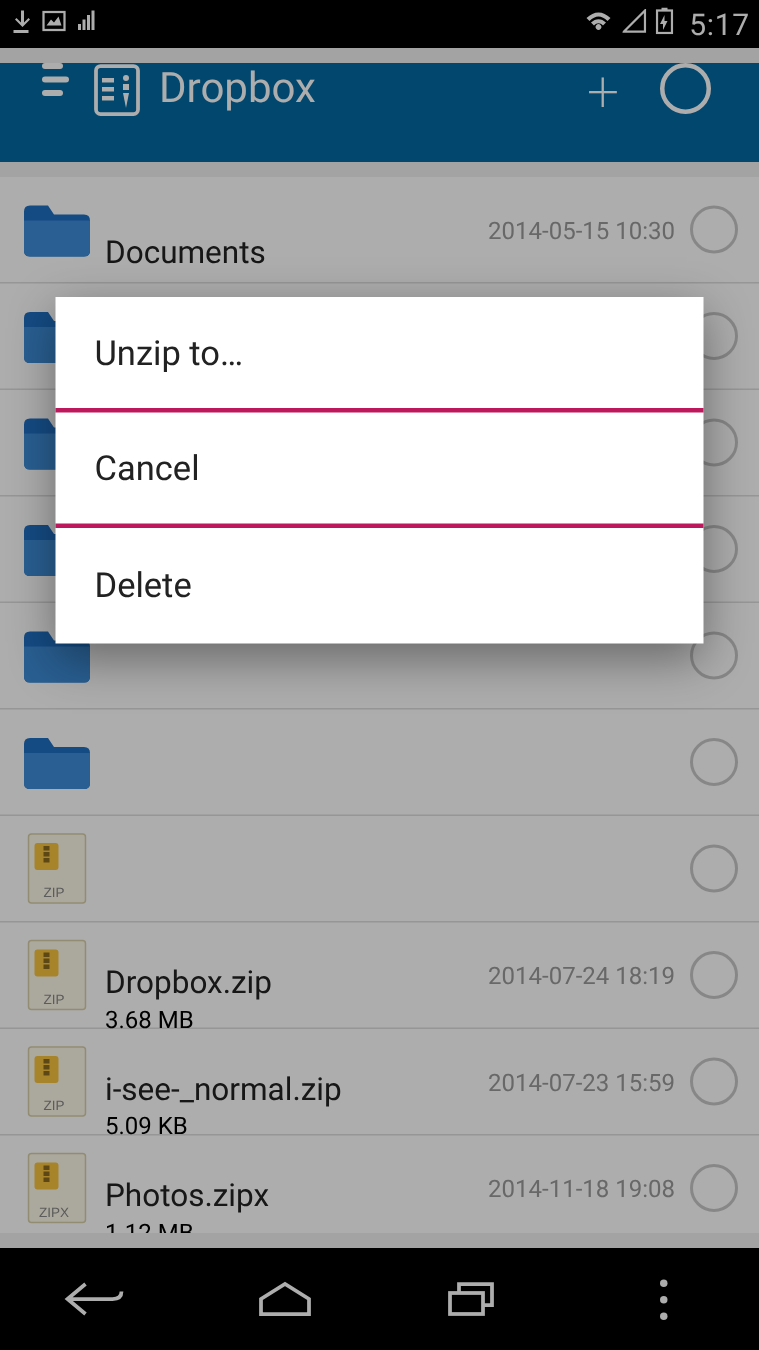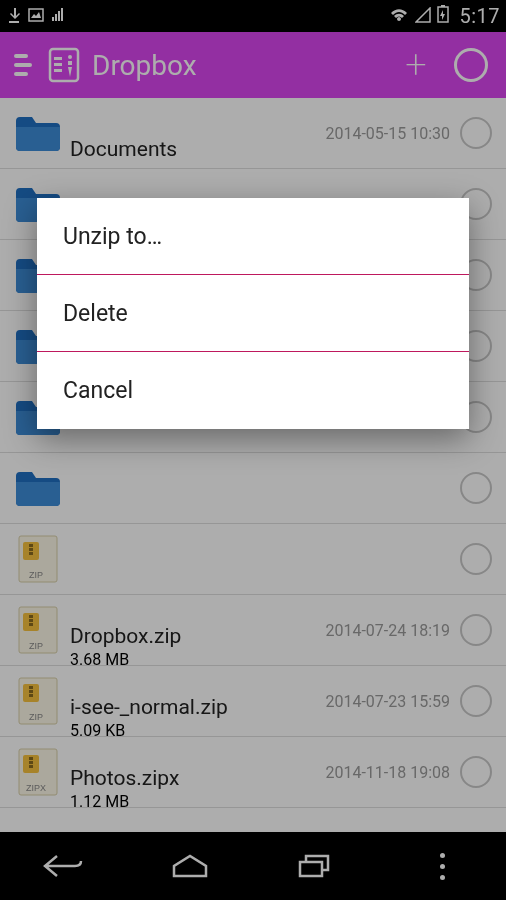--- a/index.html
+++ b/index.html
@@ -1,27 +1,27 @@
 <!DOCTYPE html>
 <html><head>
 <meta charset="utf-8">
 <style>
   * { box-sizing: border-box; margin: 0; padding: 0; }
   html, body { width: 506px; height: 900px; font-family: Roboto, Arial, sans-serif; overflow: hidden; background: #000; }
-  .screen { width: 506px; height: 900px; background: #f0f0f0; display: flex; flex-direction: column; position: relative; }
+  .screen { width: 506px; height: 900px; background: #f0f0f0; display: flex; flex-direction: column; position: relative; gap: 10px; }
 
   
   .statusbar { height: 32px; background: #000; color: #fff; display: flex; align-items: center; padding: 0 6px; font-size: 18px; }
   .statusbar .left { display: flex; gap: 6px; align-items: center; }
   .statusbar .spacer { flex: 1; }
   .statusbar .right { display: flex; gap: 6px; align-items: center; }
   .statusbar .time { font-weight: 400; margin-left: 4px; font-size: 20px; letter-spacing: 0.5px; }
 
   
-  .appbar { height: 66px; background: #d946ef; color: #fff; display: flex; align-items: center; padding: 0 14px; }
+  .appbar { height: 66px; background: #0369a1; color: #fff; display: flex; align-items: flex-start; padding: 0 28px; }
   .appbar .menu-icon { display: flex; flex-direction: column; justify-content: center; gap: 5px; width: 22px; margin-right: 10px; }
   .appbar .menu-icon span { height: 4px; background: #fff; border-radius: 2px; }
   .appbar .menu-icon span:nth-child(1) { width: 14px; }
   .appbar .menu-icon span:nth-child(2) { width: 18px; }
   .appbar .menu-icon span:nth-child(3) { width: 14px; }
   .appbar .winzip-icon { width: 36px; height: 36px; margin-right: 10px; display: flex; align-items: center; justify-content: center; }
   .appbar .title { font-size: 28px; font-weight: 400; flex: 1; }
   .appbar .plus { width: 40px; height: 40px; display: flex; align-items: center; justify-content: center; font-size: 38px; font-weight: 200; margin-right: 18px; }
   .appbar .circle { width: 34px; height: 34px; border: 3px solid #fff; border-radius: 50%; margin-right: 4px; }
 
@@ -36,21 +36,21 @@
   .file-row .select { width: 32px; height: 32px; border: 2px solid #c8c8c8; border-radius: 50%; flex-shrink: 0; }
 
   
   .folder-svg { width: 48px; height: 40px; }
   
   .zip-svg { width: 42px; height: 50px; }
 
   
   .overlay { position: absolute; inset: 0; background: rgba(0,0,0,0.32); display: flex; align-items: flex-start; justify-content: center; padding-top: 198px; }
   .dialog { width: 432px; background: #fff; box-shadow: 0 10px 30px rgba(0,0,0,0.4); }
-  .dialog-item { height: 77px; display: flex; align-items: center; padding: 0 26px; font-size: 23px; color: #222; border-bottom: 1px solid #be185d; }
+  .dialog-item { height: 77px; display: flex; align-items: center; padding: 0 26px; font-size: 23px; color: #222; border-bottom: 3px solid #be185d; }
   .dialog-item:last-child { border-bottom: none; }
 
   
   .navbar { height: 68px; background: #000; display: flex; align-items: center; justify-content: space-around; color: #fff; }
   .navbar .nav-btn { width: 84px; height: 40px; display: flex; align-items: center; justify-content: center; }
   .navbar .dots { display: flex; flex-direction: column; gap: 6px; align-items: center; }
   .navbar .dots span { width: 5px; height: 5px; background: #fff; border-radius: 50%; }
 </style>
 </head>
 <body>
@@ -279,22 +279,22 @@
       <div class="size">1.12 MB</div>
     </div>
     <div class="date">2014-11-18 19:08</div>
     <div class="select"></div>
   </div>
     </div>
 
   <div class="overlay">
     <div class="dialog" id="dialog">
         <div class="dialog-item">Unzip to…</div>
+        <div class="dialog-item">Cancel</div>
         <div class="dialog-item">Delete</div>
-        <div class="dialog-item">Cancel</div>
       </div>
   </div>
 
   <div class="navbar">
     <div class="nav-btn">
       <svg width="44" height="28" viewBox="0 0 44 28">
           <path fill="none" stroke="#fff" stroke-width="2.5" d="M16 4 L4 14 L16 24 M4 14 L34 14 Q40 14 40 9"></path>
         </svg>
     </div>
     <div class="nav-btn">

